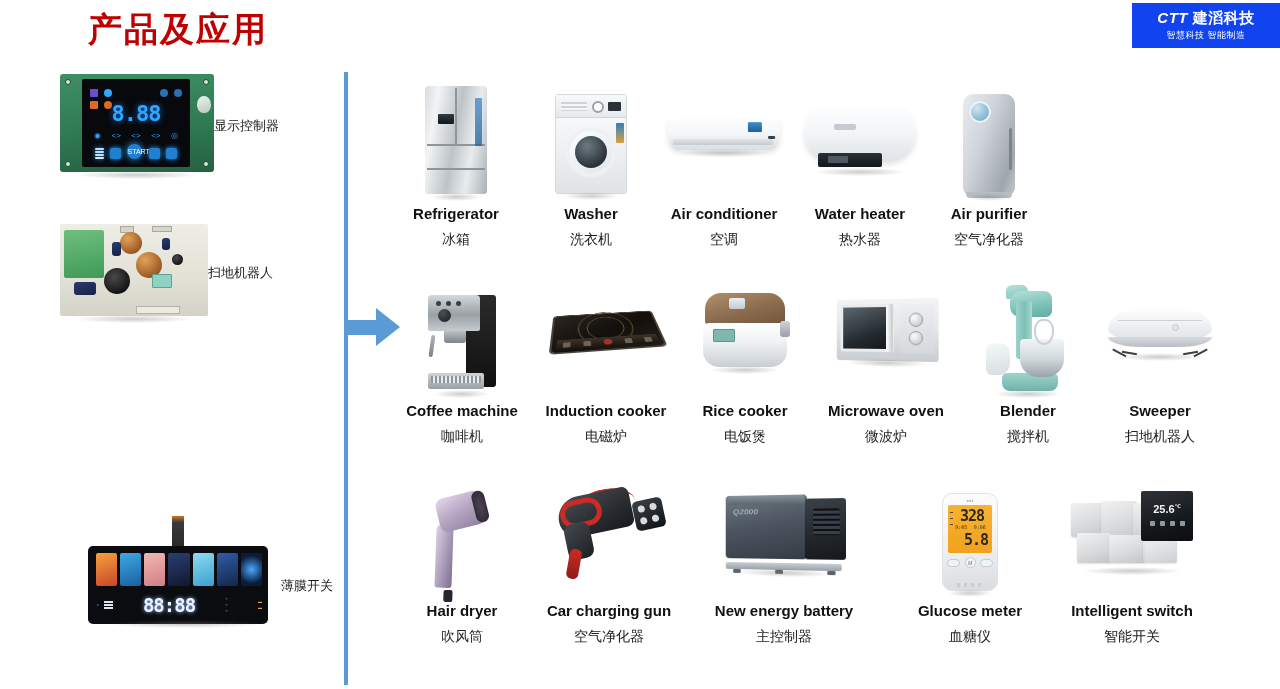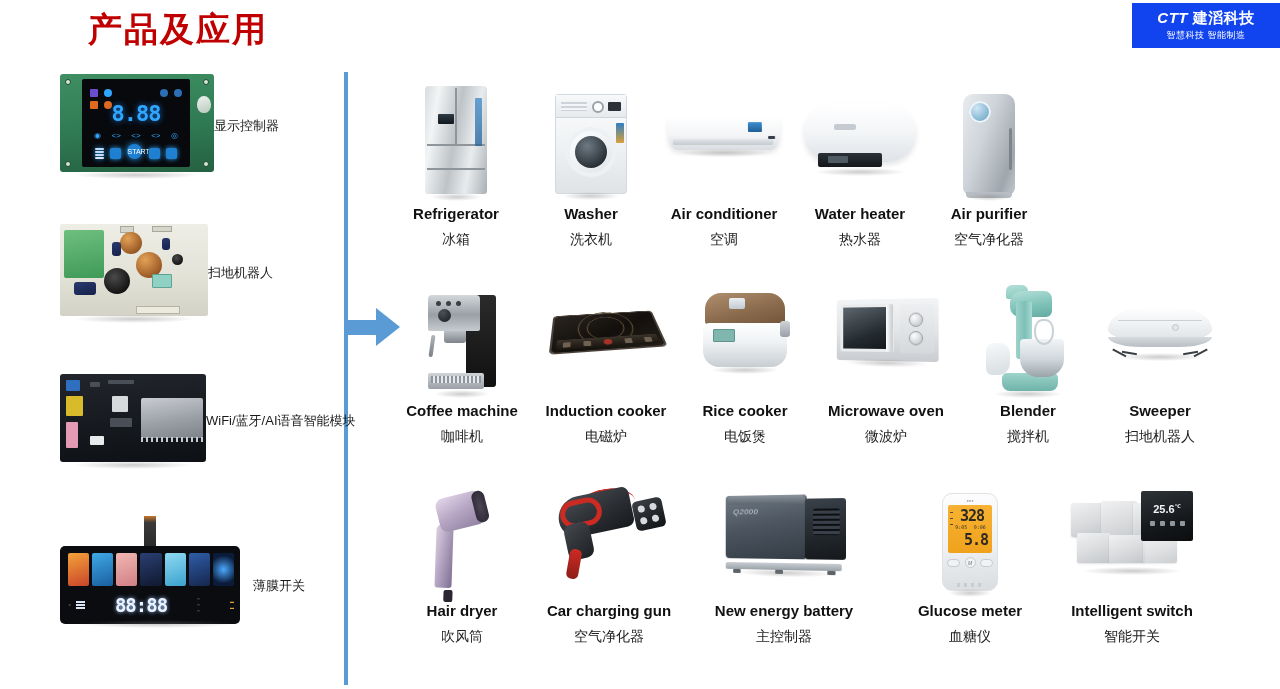--- a/index.html
+++ b/index.html
@@ -169,21 +169,21 @@
     border-radius:2px;
   }
   .shield .pins {
     position:absolute; left:0; bottom:-4px; width:100%; height:5px;
     background: repeating-linear-gradient(90deg,#c8ccd0 0 2px, transparent 2px 5px);
   }
   .conn { position:absolute; border-radius:1px; }
   .smd { position:absolute; background:#4a4f57; border-radius:1px; }
 
   
-  .membrane-wrap { position: relative; width: 193px; height: 82px; }
+  .membrane-wrap { position: relative; width: 193px; height: 82px; margin-left: 28px; }
   .tail {
     position:absolute; left:84px; top:-26px; width:12px; height:30px;
     background: linear-gradient(180deg,#c9762c 0%,#3a3a3a 22%, #2a2a2a 100%);
   }
   .membrane {
     position:absolute; left:0; top:4px; width:180px; height:78px;
     background: #0a0c10; border-radius:5px; overflow:hidden;
   }
   .mem-tiles {
     position:absolute; left:8px; top:7px; right:6px; height:33px;
@@ -564,39 +564,20 @@
           <div class="cap" style="left:102px;top:14px;width:8px;height:12px;"></div>
           <div class="lcdchip" style="left:92px;top:50px;width:20px;height:14px;"></div>
           <div class="buzzer" style="left:112px;top:30px;width:11px;height:11px;"></div>
           <div class="pinhdr" style="left:76px;bottom:2px;width:44px;height:8px;"></div>
           <div class="shadow"></div>
         </div>
       </div>
       <div class="left-label">扫地机器人</div>
     </div>
 
-    <div class="left-item" style="top:302px;">
-      <div class="thumb-wrap">
-        <div class="pcb-black">
-          <div class="conn" style="left:6px;top:6px;width:14px;height:11px;background:#2e6fbf;"></div>
-          <div class="conn" style="left:6px;top:22px;width:17px;height:20px;background:#d8bb2a;"></div>
-          <div class="conn" style="left:6px;top:48px;width:12px;height:26px;background:#e49ab4;"></div>
-          <div class="conn" style="left:30px;top:62px;width:14px;height:9px;background:#e8eaec;"></div>
-          <div class="smd" style="left:52px;top:22px;width:16px;height:16px;background:#d7dadd;"></div>
-          <div class="smd" style="left:50px;top:44px;width:22px;height:9px;"></div>
-          <div class="smd" style="left:30px;top:8px;width:10px;height:5px;"></div>
-          <div class="smd" style="left:48px;top:6px;width:26px;height:4px;"></div>
-          <div class="shield">
-              <div class="pins"></div>
-            </div>
-          <div class="shadow"></div>
-        </div>
-      </div>
-      <div class="left-label">WiFi/蓝牙/AI语音智能模块</div>
-    </div>
 
     <div class="left-item" style="top:470px;">
       <div class="thumb-wrap">
         <div class="membrane-wrap">
           <div class="tail"></div>
           <div class="membrane">
             <div class="mem-tiles">
               <div class="t" style="background:linear-gradient(160deg,#f4a23a,#c9452a);"></div>
               <div class="t" style="background:linear-gradient(160deg,#3fa9e6,#1a5f9e);"></div>
               <div class="t" style="background:linear-gradient(160deg,#f2b7b2,#d07f85);"></div>

